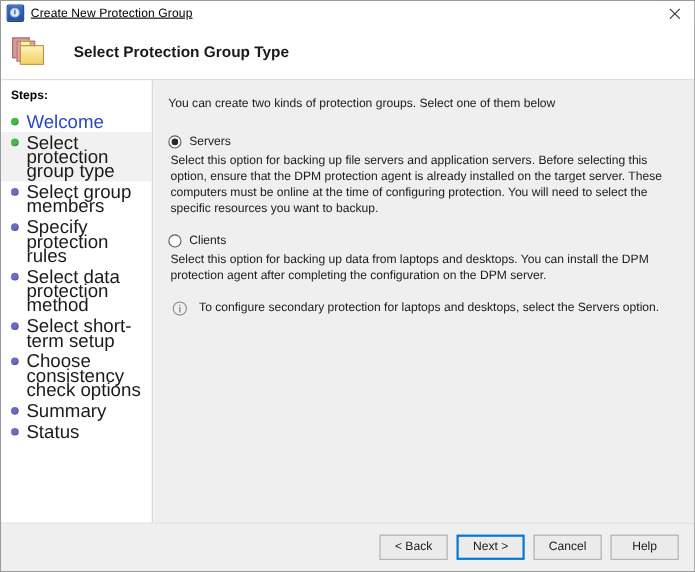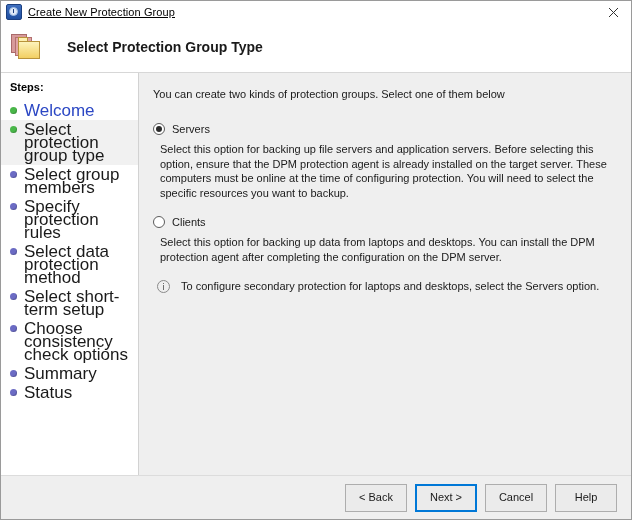--- a/index.html
+++ b/index.html
@@ -255,21 +255,21 @@
     background: #2b2b2b;
   }
   .option-label {
     font-size: 11px;
     color: #1a1a1a;
   }
   .option-desc {
     font-size: 11px;
     color: #1a1a1a;
     line-height: 14.5px;
-    margin: 7px;
+    margin: 2px;
     max-width: 462px;
   }
   .note-row {
     display: flex;
     align-items: flex-start;
     margin-top: 12px;
     margin-left: 4px;
   }
   .info-icon {
     width: 13px;
@@ -308,21 +308,21 @@
     border-top: 1px solid #dcdcdc;
     display: flex;
     align-items: center;
     justify-content: flex-end;
     padding-right: 14px;
     box-sizing: border-box;
     gap: 8px;
   }
   .btn {
     width: 62px;
-    height: 28px;
+    height: 23px;
     font-size: 11px;
     font-family: "Liberation Sans", sans-serif;
     color: #1a1a1a;
     background: #ebebeb;
     border: 1px solid #adadad;
     box-sizing: border-box;
     cursor: default;
     padding: 0;
     line-height: 21px;
     text-align: center;

